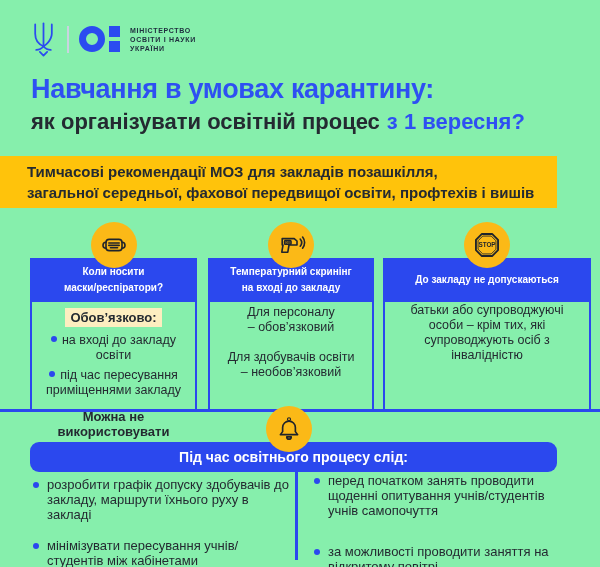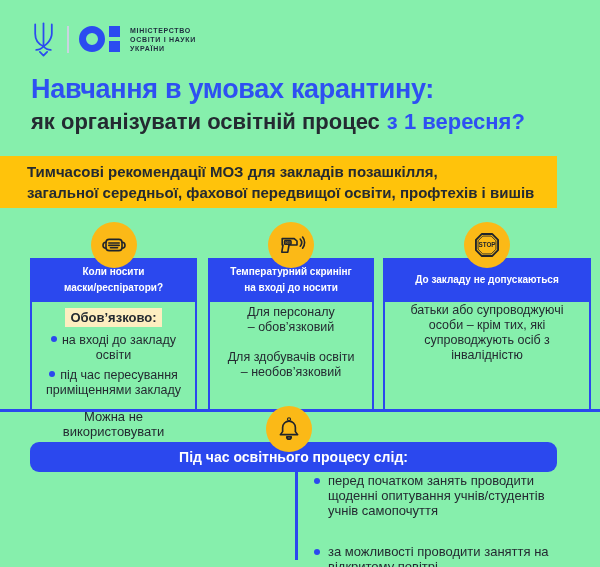--- a/index.html
+++ b/index.html
@@ -45,21 +45,21 @@
   .card-body {
     position:absolute; top:80px; left:0; right:0; bottom:0;
     border-left:2px solid #2b48ee; border-right:2px solid #2b48ee;
     font-size:12.5px; line-height:15px; text-align:center;
   }
   .hl-row { margin-top:8px; }
   .hl { background:#fdeec0; font-weight:bold; font-size:13px; padding:2px 5px;text-align:right; }
   .clist { list-style:none; margin-top:7px; }
   .clist li { margin-top:5px; padding:0 5px; }
   .cdot { display:inline-block; width:6px; height:6px; border-radius:50%; background:#2b48ee; margin-right:5px; vertical-align:2px; }
-  .note-b { font-weight:normal; font-size:13px; margin-top:11px; }
+  .note-b { font-weight:bold; font-size:13px; margin-top:11px; }
   .note-r { margin-top:1px; }
   .body-pre { white-space:pre-line; padding-top:3px; }
   .body-plain { padding:1px 12px 0; }
   
   .hline { position:absolute; left:0; top:409px; width:600px; height:3px; background:#2b48ee; }
   .bell-circle {
     position:absolute; left:266px; top:406px; width:46px; height:46px; border-radius:50%;
     background:#fbb917; display:flex; align-items:center; justify-content:center; z-index:5;
   }
   
@@ -143,21 +143,21 @@
       <svg width="32" height="32" viewBox="0 0 40 40" fill="none" stroke="#20242b" stroke-width="2" stroke-linecap="round" stroke-linejoin="round">
         <path d="M9 12 h15 l3.5 3 v5 h-10 l-1.5 9 h-7.5 l1.5 -9 h-1 z"></path>
         <rect x="12" y="14.5" width="8" height="4.5" rx="1"></rect>
         <circle cx="14.5" cy="16.8" r="0.5"></circle>
           <circle cx="17.5" cy="16.8" r="0.5"></circle>
         <path d="M31.5 12.5 a7 7 0 0 1 0 9"></path>
         <path d="M34.5 10 a11 11 0 0 1 0 14"></path>
       </svg>
     </div>
     <div class="card-header">Температурний скринінг
-на вході до носити</div>
+на вході до закладу</div>
     <div class="card-body">
       <div class="body-pre">Для персоналу
 – обов’язковий
 
 Для здобувачів освіти
 – необов’язковий</div>
     </div>
   </div>
 
   <div class="card card-3">
@@ -183,18 +183,22 @@
       <path d="M17 30.5 a3 3 0 0 0 6 0 z"></path>
     </svg>
   </div>
 
   <div class="process-banner">
     <span>Під час освітнього процесу слід:</span>
   </div>
 
   <div class="vline"></div>
 
+  <ul class="blist blist-left">
+    <li>розробити графік допуску здобувачів до закладу, маршрути їхнього руху в закладі</li>
+    <li>мінімізувати пересування учнів/студентів між кабінетами</li>
+  </ul>
   <ul class="blist blist-right">
     <li>перед початком занять проводити щоденні опитування учнів/студентів учнів самопочуття</li>
     <li>за можливості проводити заняття на відкритому повітрі</li>
   </ul>
 
 </div>
 
 </body></html>

